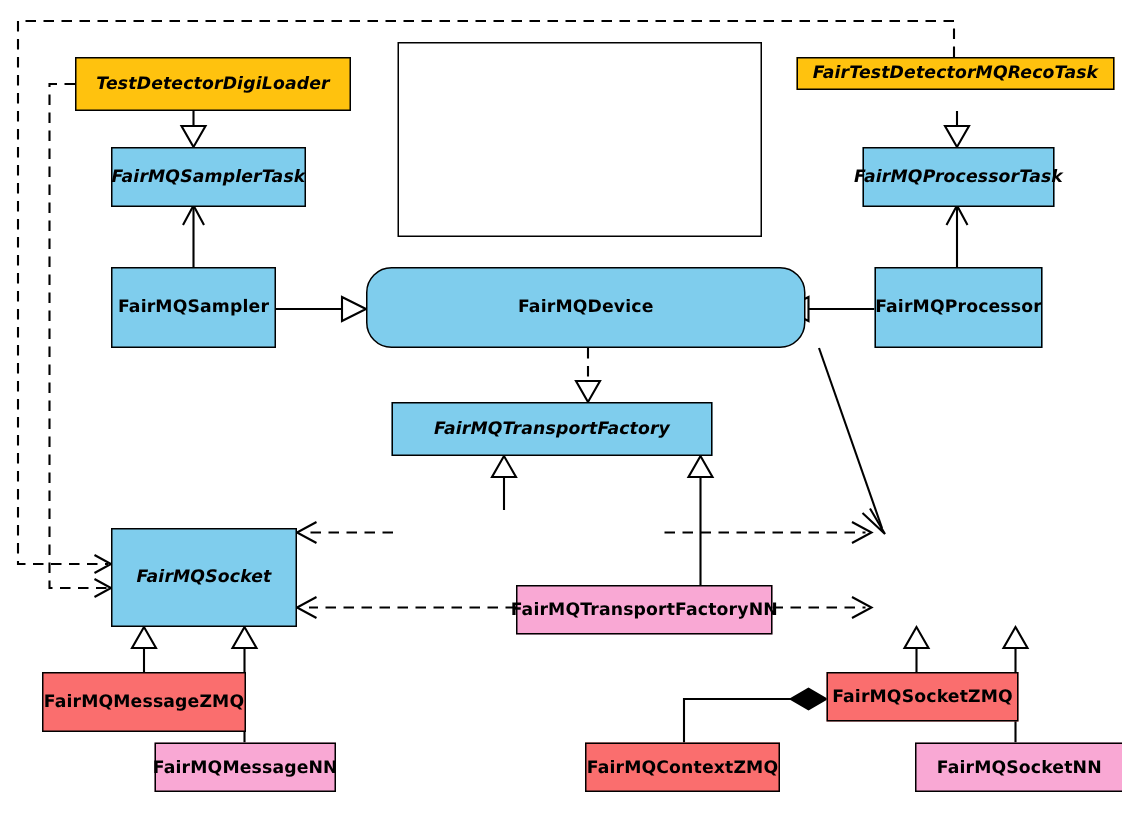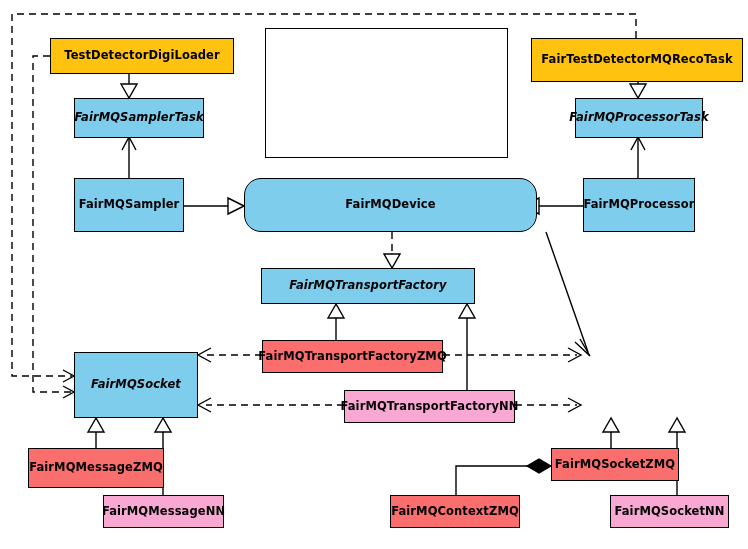--- a/index.html
+++ b/index.html
@@ -28,21 +28,21 @@
     font-size: 11.5px;
     font-weight: bold;
     color: #000000;
     line-height: 1.15;
     letter-spacing: 0.1px;
     z-index: 5;
   }
   .node.abstract {
     font-style: italic;
   }
-  .c-user      { background: #FFC20E; }
+  .c-user      { background: #FFC20E; font-style: italic; }
   .c-framework { background: #7FCDED; }
   .c-zmq       { background: #FA6E6E; }
   .c-nn        { background: #f9a8d4; }
 
   .legend-box {
     position: absolute;
     box-sizing: border-box;
     border: 1.4px solid #000000;
     background: #ffffff;
     z-index: 6;
@@ -148,29 +148,28 @@
     <polygon class="diamond" points="551,466 539,459 527,466 539,473"></polygon>
   </svg>
 
   <div class="legend-box" style="left: 265px; top: 28px; width: 243px; height: 130px;"></div>
   <div class="legend-row c-user" style="left: 276px; top: 36px; width: 220px; height: 20px;">user code</div>
   <div class="legend-row c-framework" style="left: 276px; top: 66px; width: 220px; height: 20px;">framework</div>
   <div class="legend-row c-zmq" style="left: 270px; top: 94px; width: 232px; height: 20px;">zeromq transport implementation</div>
   <div class="legend-row c-nn" style="left: 270px; top: 123px; width: 237px; height: 20px;">nanomsg transport implementation</div>
 
   <div class="node c-user" style="left: 50px; top: 38px; width: 184px; height: 36px;">TestDetectorDigiLoader</div>
-  <div class="node c-user" style="left: 531px; top: 38px; width: 212px; height: 44px;">FairTestDetectorMQRecoTask</div>
+  <div class="node c-user" style="left: 531px; top: 38px; width: 212px; height: 22px;">FairTestDetectorMQRecoTask</div>
   <div class="node c-framework abstract" style="left: 74px; top: 98px; width: 130px; height: 40px; font-style: italic;">FairMQSamplerTask</div>
   <div class="node c-framework abstract" style="left: 575px; top: 98px; width: 128px; height: 40px;">FairMQProcessorTask</div>
   <div class="node c-framework" style="left: 74px; top: 178px; width: 110px; height: 54px;">FairMQSampler</div>
   <div class="node c-framework" style="left: 244px; top: 178px; width: 293px; height: 54px; border-radius: 17px;">FairMQDevice</div>
   <div class="node c-framework" style="left: 583px; top: 178px; width: 112px; height: 54px;">FairMQProcessor</div>
   <div class="node c-framework abstract" style="left: 261px; top: 268px; width: 214px; height: 36px;">FairMQTransportFactory</div>
-  <div class="node c-zmq" style="left: 262px; top: 340px; width: 181px; height: 33px;">FairMQTransportFactoryZMQ</div>
   <div class="node c-nn" style="left: 344px; top: 390px; width: 171px; height: 33px;">FairMQTransportFactoryNN</div>
   <div class="node c-framework abstract" style="left: 74px; top: 352px; width: 124px; height: 66px;">FairMQSocket</div>
   <div class="node c-zmq" style="left: 28px; top: 448px; width: 136px; height: 40px;">FairMQMessageZMQ</div>
   <div class="node c-nn" style="left: 103px; top: 495px; width: 121px; height: 33px;">FairMQMessageNN</div>
   <div class="node c-zmq" style="left: 551px; top: 448px; width: 128px; height: 33px;">FairMQSocketZMQ</div>
-  <div class="node c-nn" style="left: 610px; top: 495px; width: 119px; height: 33px;">FairMQSocketNN</div>
+  <div class="node c-nn" style="left: 610px; top: 495px; width: 139px; height: 33px;">FairMQSocketNN</div>
   <div class="node c-zmq" style="left: 390px; top: 495px; width: 130px; height: 33px;">FairMQContextZMQ</div>
 
 </div>
 
 </body></html>

